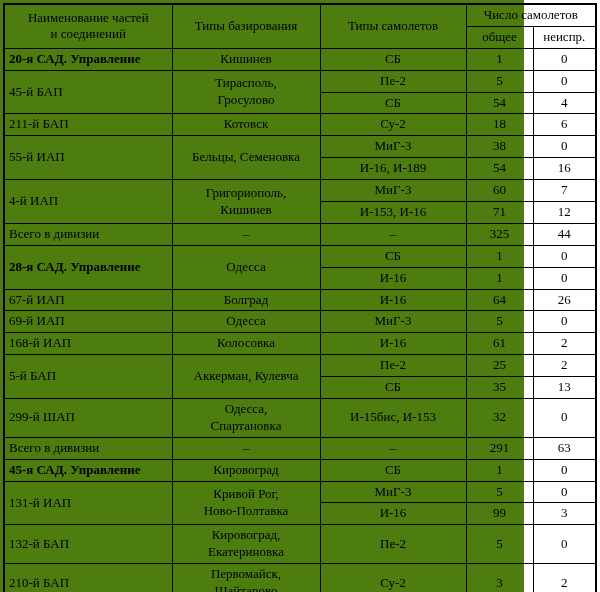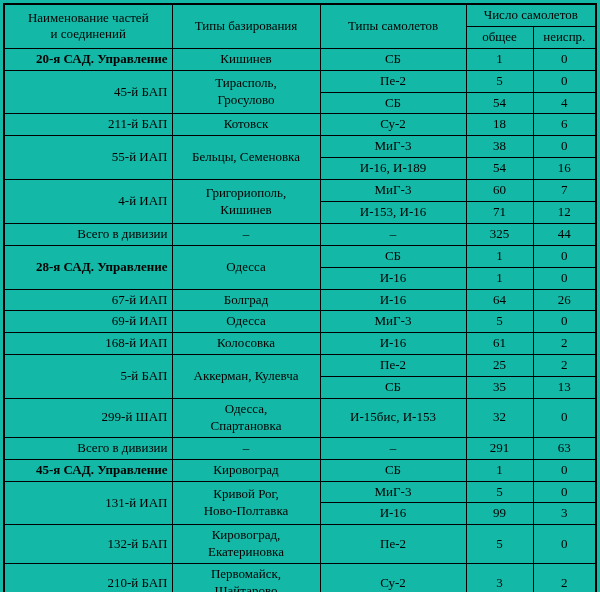--- a/index.html
+++ b/index.html
@@ -1,25 +1,25 @@
 <!DOCTYPE html>
 <html><head>
 <meta charset="utf-8">
 <style>
   html, body {
     margin: 0;
     padding: 0;
     background: #ffffff;
   }
   .page {
-    width: 600px;
+    width: 524px;
     height: 592px;
     box-sizing: border-box;
     padding: 3px;
-    background: #14b8a6;
+    background: #4d7c0f;
     font-family: "Liberation Serif", "DejaVu Serif", serif;
     color: #000000;
   }
   table.strength {
     border-collapse: collapse;
     table-layout: fixed;
     width: 594px;
     font-size: 13px;
     border: 2px solid #000;
   }
@@ -30,21 +30,21 @@
     vertical-align: middle;
     line-height: 1.3;
     white-space: pre-line;
     overflow: hidden;
   }
   table.strength th {
     font-weight: normal;
     text-align: center;
   }
   td.c-name {
-    text-align: right;
+    text-align: left;
     padding-left: 6px;
   }
   td.c-center {
     text-align: center;
   }
   td.bold {
     font-weight: bold;
   }
 </style>
 </head>

